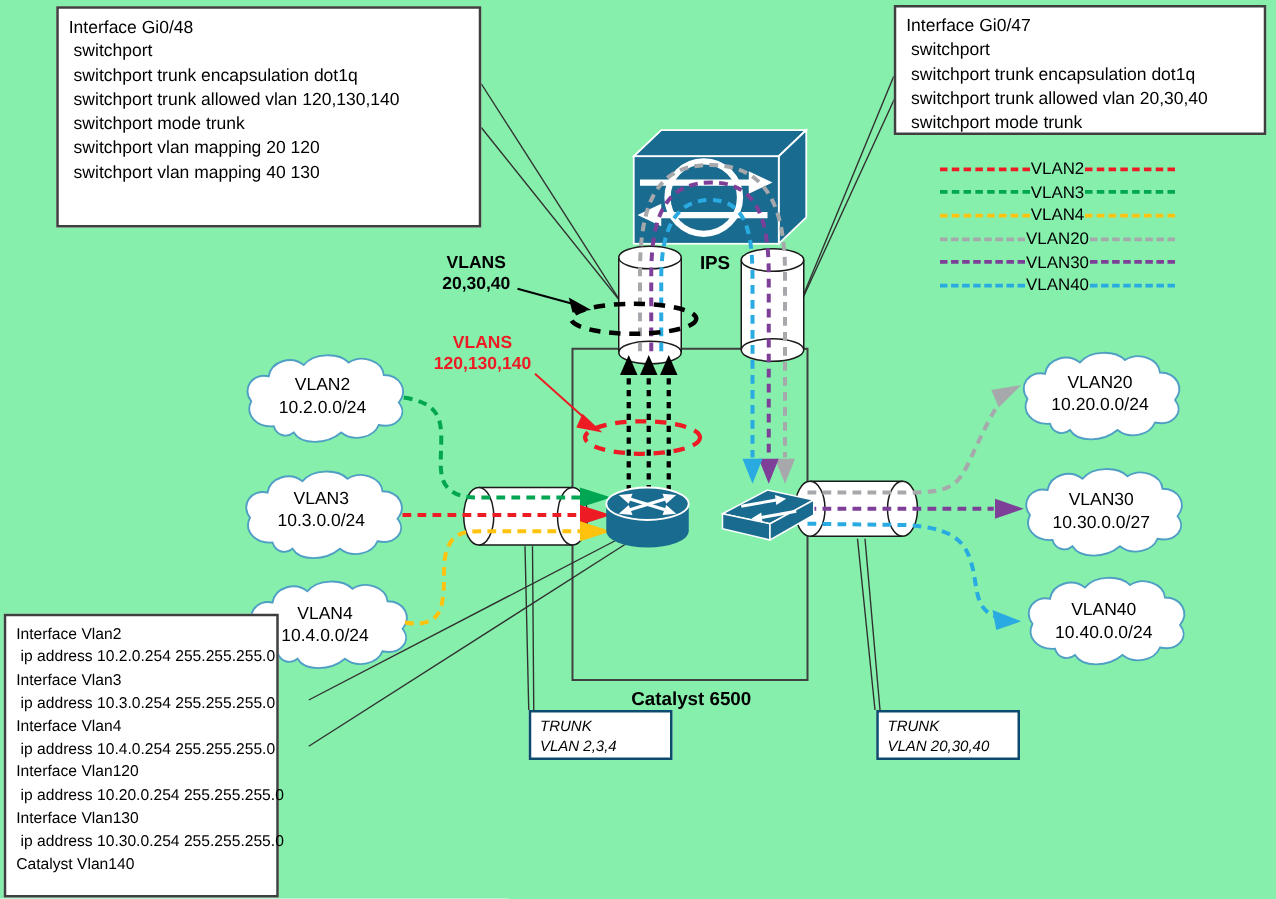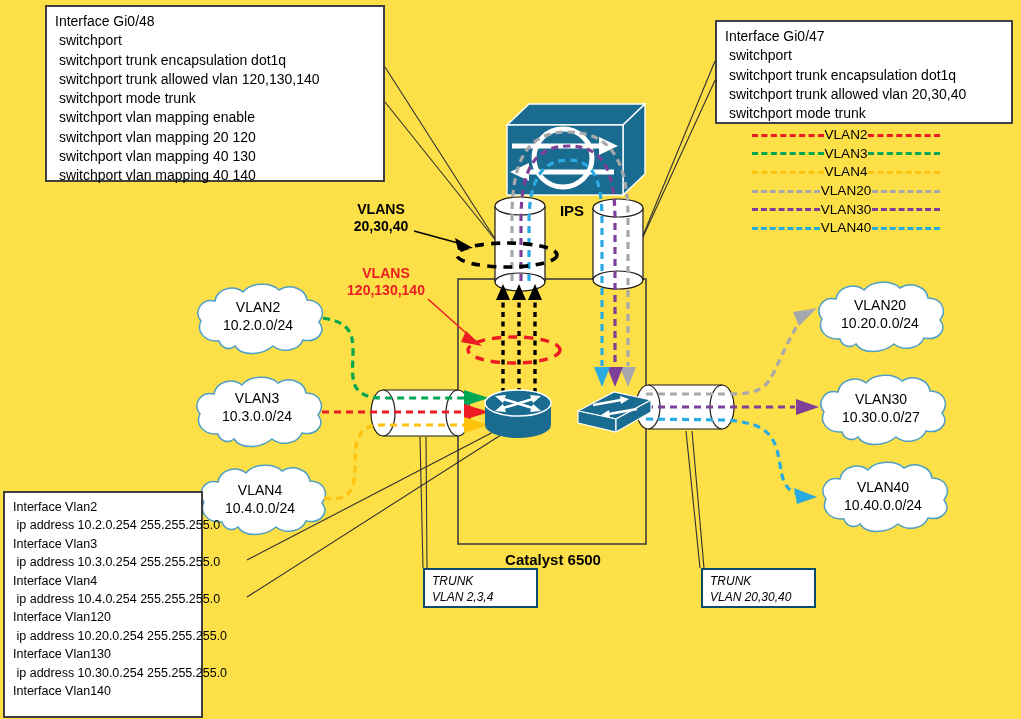--- a/index.html
+++ b/index.html
@@ -1,16 +1,16 @@
 <!DOCTYPE html>
 <html><head>
 <meta charset="utf-8">
 <style>
   html,body{margin:0;padding:0;background:#fff;}
-  #stage{position:relative;width:1021px;height:719px;background:#fde047;overflow:hidden;
+  #stage{position:relative;width:1021px;height:719px;background:#86efac;overflow:hidden;
          font-family:"Liberation Sans","DejaVu Sans",sans-serif;color:#000;}
   #diagram-svg{position:absolute;left:0;top:0;z-index:0;}
   .cfgbox{position:absolute;background:#fff;border:2px solid #3f3f3f;padding:5px 8px;
           box-sizing:border-box;z-index:2;}
   .cfgbox .ln{white-space:pre;font-size:14px;line-height:19.3px;}
   .cfgbox.small .ln{font-size:12.5px;line-height:18.4px;}
   .trunkbox{position:absolute;background:#fff;border:2px solid #0c4a6e;padding:3px 7px;
             box-sizing:border-box;z-index:2;font-style:italic;}
   .trunkbox .ln{font-size:12px;line-height:16px;white-space:pre;}
   .floatlabel{position:absolute;z-index:1;text-align:center;font-weight:bold;}
@@ -177,46 +177,44 @@
     <polygon points="601,415 610,418 609,410" fill="#fff"></polygon>
   </g>
 </svg>
 
 <div class="cfgbox" style="left:45px;top:5px;width:340px;height:177px;">
   <div class="ln">Interface Gi0/48</div>
   <div class="ln"> switchport</div>
   <div class="ln"> switchport trunk encapsulation dot1q</div>
   <div class="ln"> switchport trunk allowed vlan 120,130,140</div>
   <div class="ln"> switchport mode trunk</div>
-  <div class="ln"> switchport vlan mapping enable</div>
   <div class="ln"> switchport vlan mapping 20 120</div>
   <div class="ln"> switchport vlan mapping 40 130</div>
-  <div class="ln"> switchport vlan mapping 40 140</div>
-</div>
-
-<div class="cfgbox" style="left:715px;top:4px;width:298px;height:104px;margin-top:16px;">
+</div>
+
+<div class="cfgbox" style="left:715px;top:4px;width:298px;height:104px;">
   <div class="ln">Interface Gi0/47</div>
   <div class="ln"> switchport</div>
   <div class="ln"> switchport trunk encapsulation dot1q</div>
   <div class="ln"> switchport trunk allowed vlan 20,30,40</div>
   <div class="ln"> switchport mode trunk</div>
 </div>
 
-<div class="cfgbox small" style="left:3px;top:491px;width:200px;height:227px;">
+<div class="cfgbox small" style="left:3px;top:491px;width:220px;height:227px;">
   <div class="ln">Interface Vlan2</div>
   <div class="ln"> ip address 10.2.0.254 255.255.255.0</div>
   <div class="ln">Interface Vlan3</div>
   <div class="ln"> ip address 10.3.0.254 255.255.255.0</div>
   <div class="ln">Interface Vlan4</div>
   <div class="ln"> ip address 10.4.0.254 255.255.255.0</div>
   <div class="ln">Interface Vlan120</div>
   <div class="ln"> ip address 10.20.0.254 255.255.255.0</div>
   <div class="ln">Interface Vlan130</div>
   <div class="ln"> ip address 10.30.0.254 255.255.255.0</div>
-  <div class="ln">Interface Vlan140</div>
+  <div class="ln">Catalyst Vlan140</div>
 </div>
 
 <div class="trunkbox" style="left:423px;top:568px;width:115px;height:40px;">
   <div class="ln">TRUNK</div>
   <div class="ln">VLAN 2,3,4</div>
 </div>
 <div class="trunkbox" style="left:701px;top:568px;width:115px;height:40px;">
   <div class="ln">TRUNK</div>
   <div class="ln">VLAN 20,30,40</div>
 </div>

